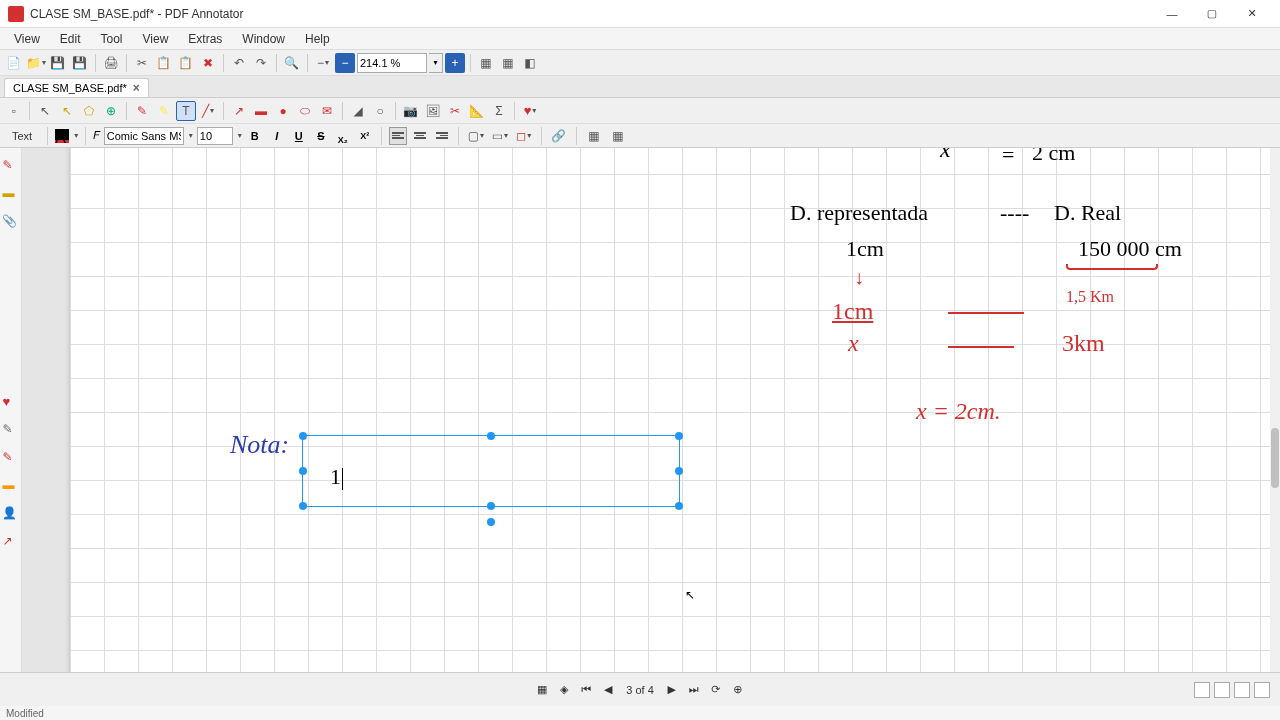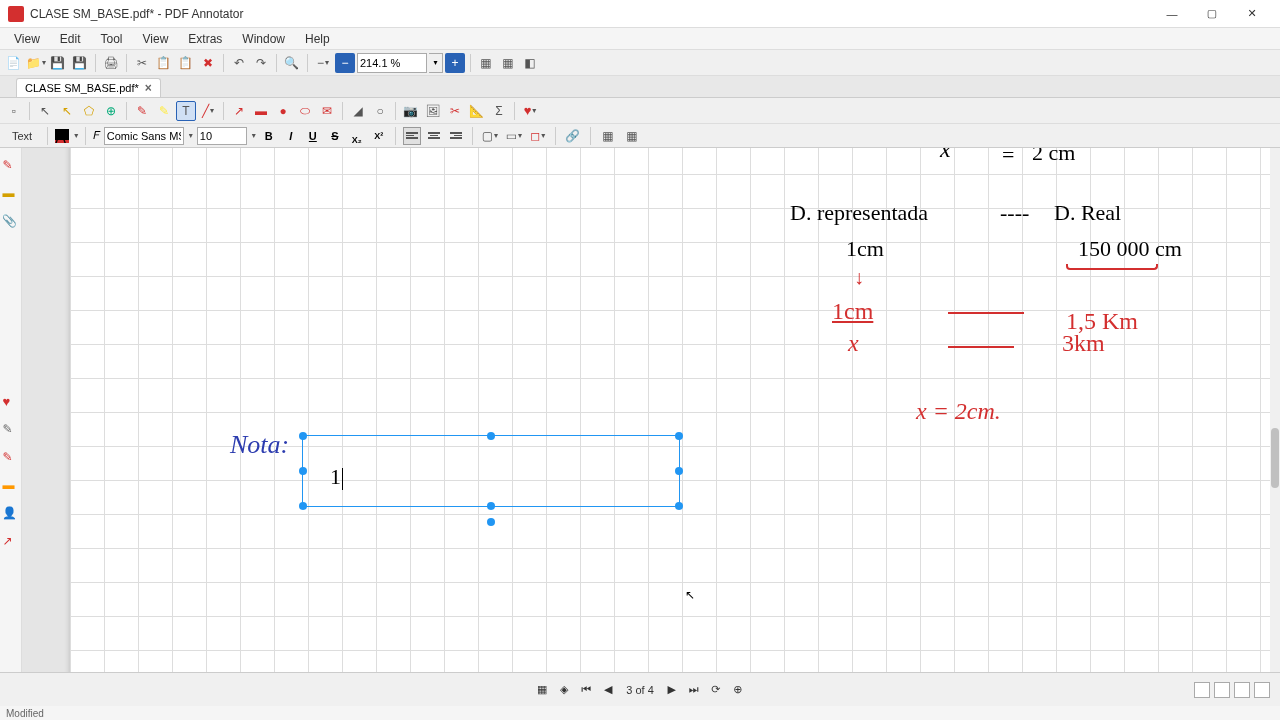--- a/index.html
+++ b/index.html
@@ -9,28 +9,28 @@
 .titlebar-text{font-size:12px;color:#333;flex:1;}
 .win-controls{display:flex;gap:0;}
 .win-btn{width:40px;height:26px;display:flex;align-items:center;justify-content:center;font-size:11px;color:#333;}
 .menubar{height:22px;background:#f5f5f5;display:flex;align-items:center;padding:0 6px;gap:4px;border-bottom:1px solid #ddd;}
 .menu-item{padding:2px 8px;font-size:12px;color:#333;}
 .toolbar1{height:26px;background:#f0f0f0;display:flex;align-items:center;padding:0 4px;gap:2px;border-bottom:1px solid #ddd;}
 .tb-btn{width:20px;height:20px;display:flex;align-items:center;justify-content:center;font-size:12px;color:#555;border:1px solid transparent;border-radius:2px;}
 .tb-sep{width:1px;height:18px;background:#ccc;margin:0 3px;}
 .zoom-select{width:70px;height:20px;font-size:11px;border:1px solid #aaa;background:#fff;padding:0 2px;}
 .zoom-arrow{width:14px;height:20px;border:1px solid #aaa;border-left:none;background:#f0f0f0;display:flex;align-items:center;justify-content:center;font-size:8px;}
-.tabbar{height:22px;background:#e8e8e8;display:flex;align-items:flex-end;padding:0 16px;border-bottom:1px solid #ccc;text-align:center;}
+.tabbar{height:22px;background:#e8e8e8;display:flex;align-items:flex-end;padding:0 4px;border-bottom:1px solid #ccc;text-align:center;}
 .tab{background:#fff;border:1px solid #ccc;border-bottom:none;padding:2px 8px;font-size:11px;display:flex;align-items:center;gap:6px;border-radius:3px 3px 0 0;}
 .tab-close{font-size:12px;color:#666;font-weight:bold;}
 .toolbar2{height:26px;background:#f0f0f0;display:flex;align-items:center;padding:0 4px;gap:2px;border-bottom:1px solid #ddd;}
 .toolbar3{height:24px;background:#f0f0f0;display:flex;align-items:center;padding:0 4px;gap:4px;border-bottom:1px solid #ccc;}
 .label-text{font-size:11px;color:#333;padding:0 8px;}
 .font-select{width:80px;height:18px;font-size:11px;border:1px solid #aaa;background:#fff;padding:0 2px;}
-.size-select{width:50px;height:18px;font-size:11px;border:1px solid #aaa;background:#fff;padding:0 2px;}
+.size-select{width:36px;height:18px;font-size:11px;border:1px solid #aaa;background:#fff;padding:0 2px;}
 .fmt-btn{width:18px;height:18px;font-size:11px;display:flex;align-items:center;justify-content:center;font-weight:bold;}
 .align-btn{width:18px;height:18px;border:1px solid transparent;display:flex;align-items:center;justify-content:center;}
 .align-btn.active{border-color:#999;background:#e0e0e0;}
 .align-lines{display:flex;flex-direction:column;gap:1px;}
 .align-lines span{height:1.5px;background:#555;}
 .sidebar-left{position:absolute;left:0;top:148px;width:22px;height:524px;background:#f5f5f5;display:flex;flex-direction:column;align-items:center;gap:12px;padding-top:10px;border-right:1px solid #ddd;}
 .side-tool{width:16px;height:16px;font-size:12px;}
 .canvas-area{position:absolute;left:22px;top:148px;right:0;bottom:48px;background:#e5e5e5;overflow:hidden;}
 .page{position:absolute;left:48px;top:-8px;width:1200px;height:540px;background:#fff;box-shadow:0 2px 6px rgba(0,0,0,0.2);}
 .grid{position:absolute;inset:0;background-image:linear-gradient(#ddd 1px,transparent 1px),linear-gradient(90deg,#ddd 1px,transparent 1px);background-size:34px 34px;}
@@ -224,21 +224,21 @@
     <div class="ann" style="left:984px;top:60px;font-size:22px;">D. Real</div>
 
     <div class="ann" style="left:776px;top:96px;font-size:22px;">1cm</div>
     <div class="ann" style="left:996px;top:96px;font-size:22px;margin-left:12px;">150 000 cm</div>
     <div class="underbrace" style="left:996px;top:124px;width:92px;"></div>
 
     <div class="downarrow" style="left:784px;top:126px;">↓</div>
 
     <div class="ann hw" style="left:762px;top:158px;font-size:24px;text-decoration:underline;">1cm</div>
     <div class="dash-line" style="left:878px;top:172px;width:76px;"></div>
-    <div class="ann hw" style="left:996px;top:168px;font-size:24px;">1,5 Km</div>
+    <div class="ann hw" style="left:996px;top:148px;font-size:16px;">1,5 Km</div>
 
     <div class="ann hw" style="left:778px;top:190px;font-size:24px;font-style:italic;">x</div>
     <div class="dash-line" style="left:878px;top:206px;width:66px;"></div>
     <div class="ann hw" style="left:992px;top:190px;font-size:24px;">3km</div>
 
     <div class="ann hw" style="left:846px;top:258px;font-size:24px;font-style:italic;">x = 2cm.</div>
 
     <div class="ann" style="left:160px;top:290px;font-size:26px;color:#2c3caf;font-style:italic;">Nota:</div>
 
     <div class="selection-box">

